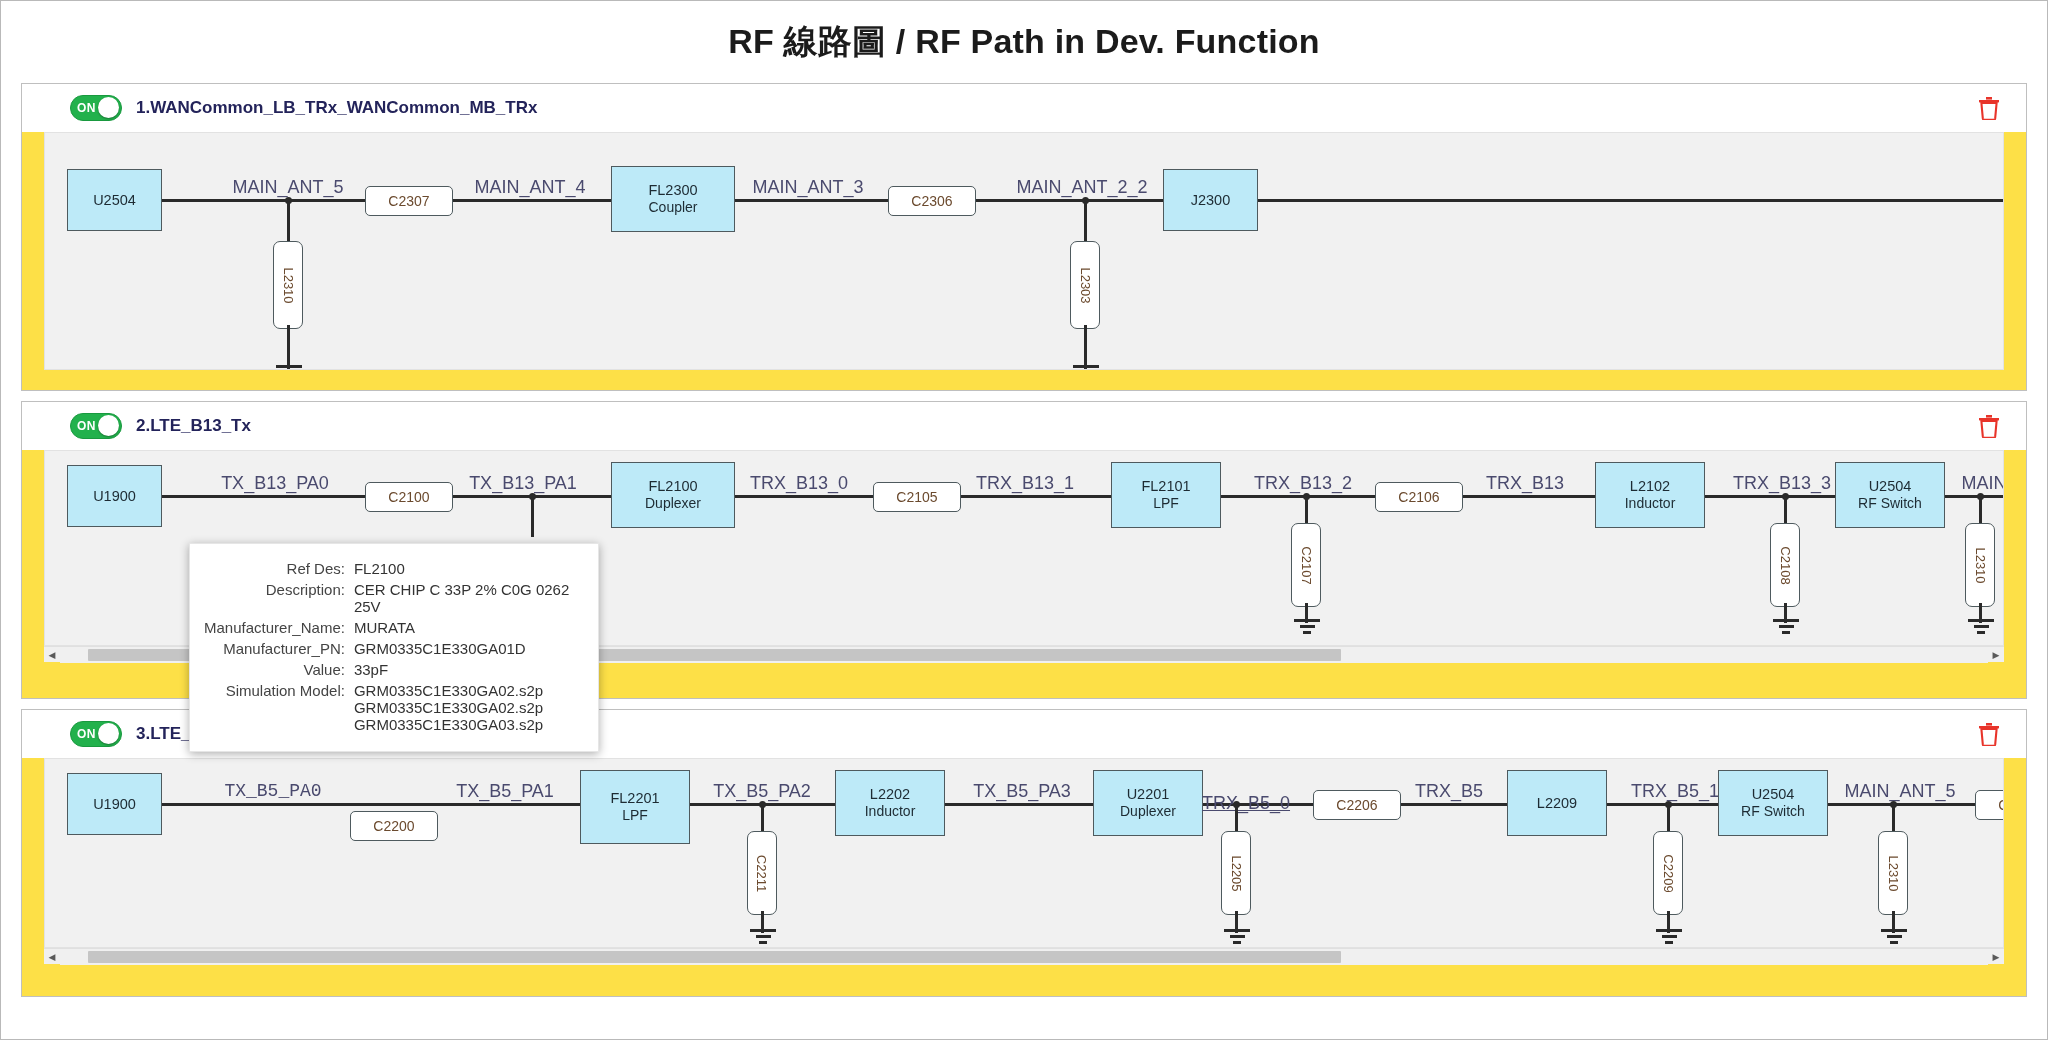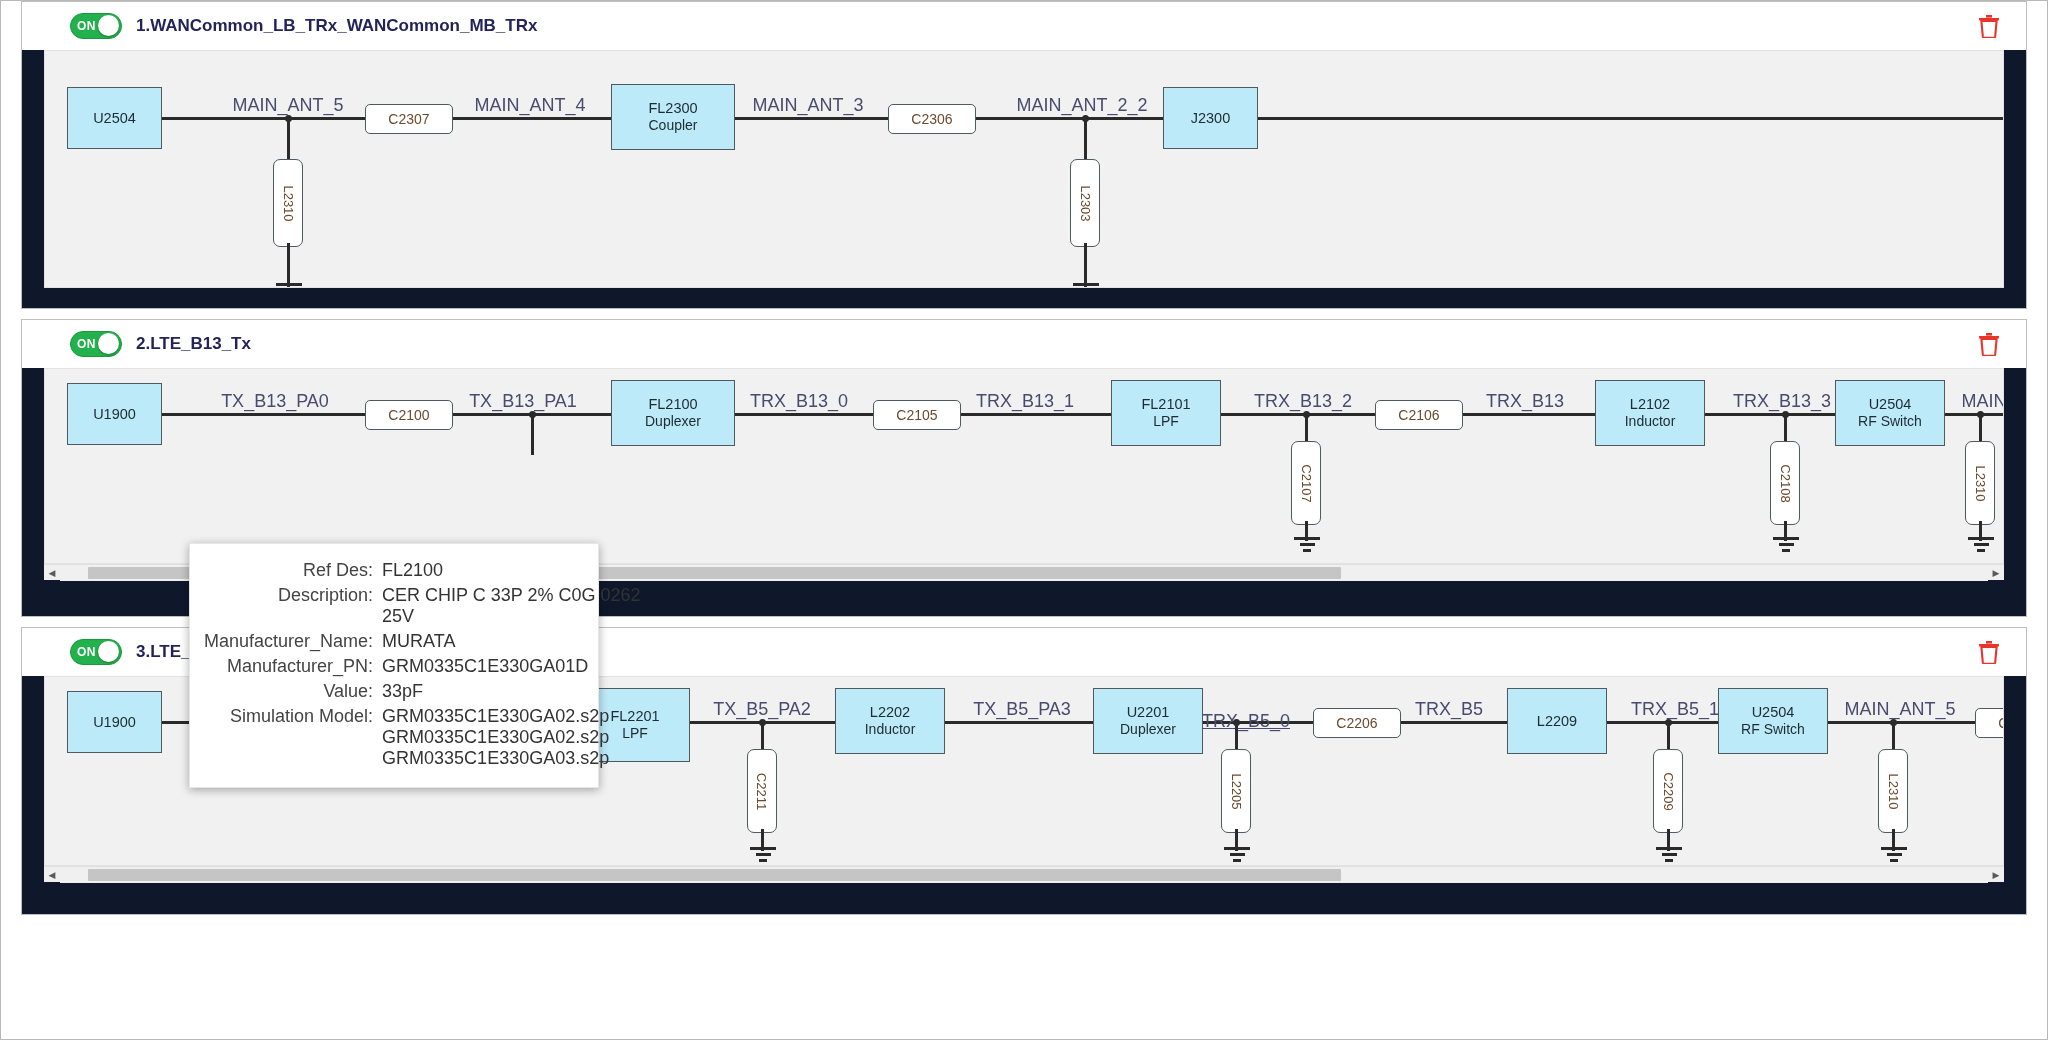--- a/index.html
+++ b/index.html
@@ -29,21 +29,21 @@
     color: #1b1b1b;
     letter-spacing: 0.2px;
     white-space: nowrap;
   }
 
   
   .panels { padding: 0 20px; }
   .panel {
     position: relative;
     border: 1px solid #bfbfbf;
-    background: #0f172a;
+    background: #fde047;
     margin-bottom: 10px;
   }
   .panel-head {
     position: relative;
     height: 48px;
     display: flex; align-items: center;
     padding-left: 48px;
     background: #fff;
   }
   .toggle {
@@ -197,30 +197,33 @@
     position: absolute;
     background: #ffffff;
     box-shadow: 0 2px 9px rgba(0,0,0,.32);
     border: 1px solid #e6e6e6;
     padding: 14px 22px 16px 14px;
     z-index: 60;
     font-size: 14.5px;
     color: #333;
   }
   .tooltip table { border-collapse: collapse; }
-  .tooltip td { padding: 2px 0; vertical-align: top; font-size: 18px; margin-left: 15px; }
+  .tooltip td { padding: 2px 0; vertical-align: top; font-size: 15px; margin-left: 15px; }
   .tooltip td.k { text-align: right; padding-right: 9px; color: #444; white-space: nowrap; }
   .tooltip td.v { text-align: left; color: #333; white-space: nowrap; }
   .tooltip .sub { display: block; }
 </style>
 </head>
 <body>
 
 <div class="page">
 
+  <div class="title-bar">
+    <div class="title-text">RF 線路圖 / RF Path in Dev. Function</div>
+  </div>
 
   <div class="panels">
 
     <div class="panel" style="height:308px;">
       <div class="panel-head">
         <div class="toggle">
           <span class="tg-label">ON</span>
           <span class="knob"></span>
         </div>
         <div class="panel-label">1.WANCommon_LB_TRx_WANCommon_MB_TRx</div>

